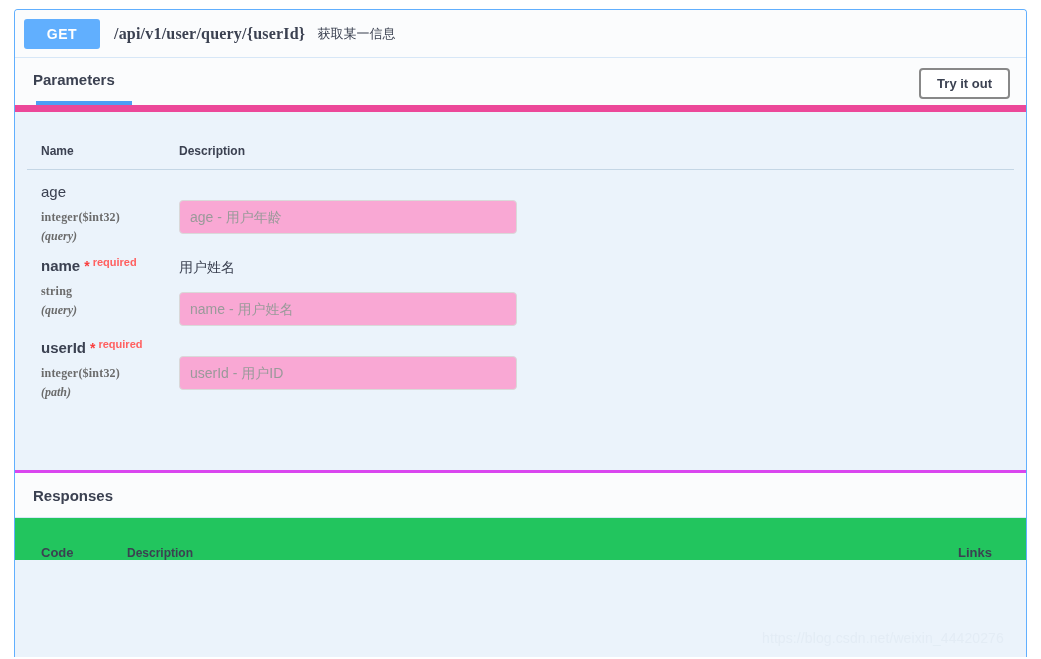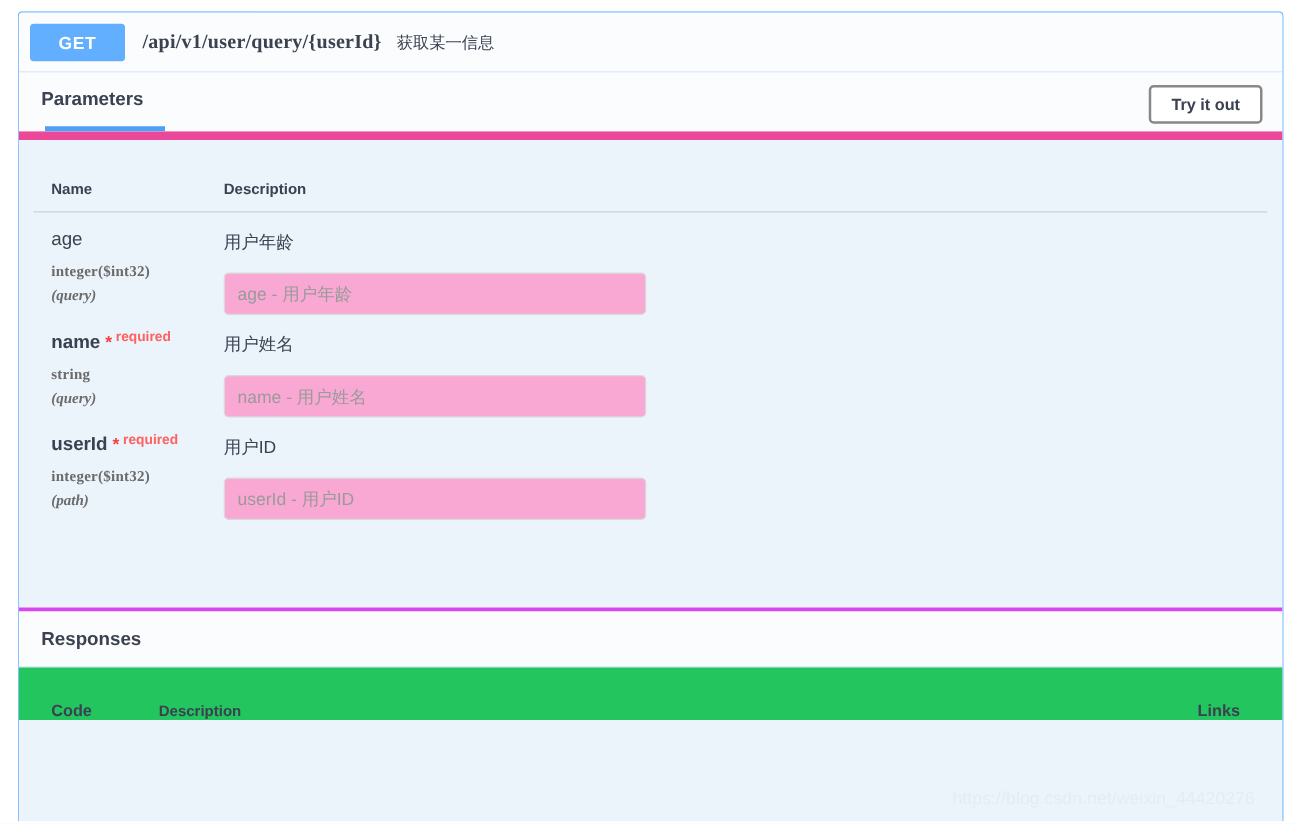--- a/index.html
+++ b/index.html
@@ -303,21 +303,20 @@
 
     <div class="param-row">
       <div class="param-col-name">
         <div class="param-name-line">
           <span class="param-name">age</span>
         </div>
         <div class="param-type">integer($int32)</div>
         <div class="param-in">(query)</div>
       </div>
       <div class="param-col-desc">
-        <div class="param-desc-text">用户年龄</div>
         <input class="param-input" type="text" placeholder="age - 用户年龄" style="">
       </div>
     </div>
 
     <div class="param-row">
       <div class="param-col-name">
         <div class="param-name-line">
           <span class="param-name required">name</span>
           <span class="req-star">*</span>
           <span class="req-label">required</span>
@@ -335,21 +334,20 @@
       <div class="param-col-name">
         <div class="param-name-line">
           <span class="param-name required">userId</span>
           <span class="req-star">*</span>
           <span class="req-label">required</span>
         </div>
         <div class="param-type">integer($int32)</div>
         <div class="param-in">(path)</div>
       </div>
       <div class="param-col-desc">
-        <div class="param-desc-text">用户ID</div>
         <input class="param-input" type="text" placeholder="userId - 用户ID" style="">
       </div>
     </div>
 
     <div class="params-spacer"></div>
   </div>
 
   <div class="responses-header">
     <span class="responses-title">Responses</span>
   </div>

